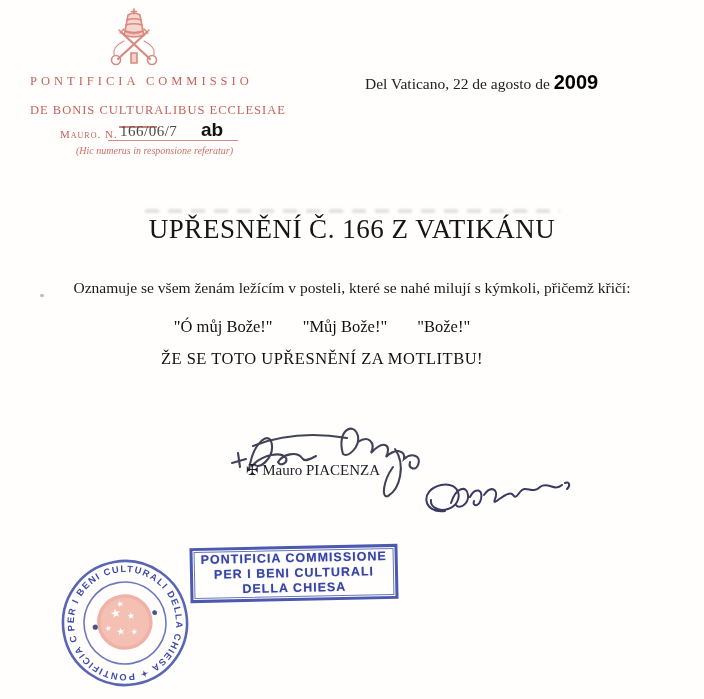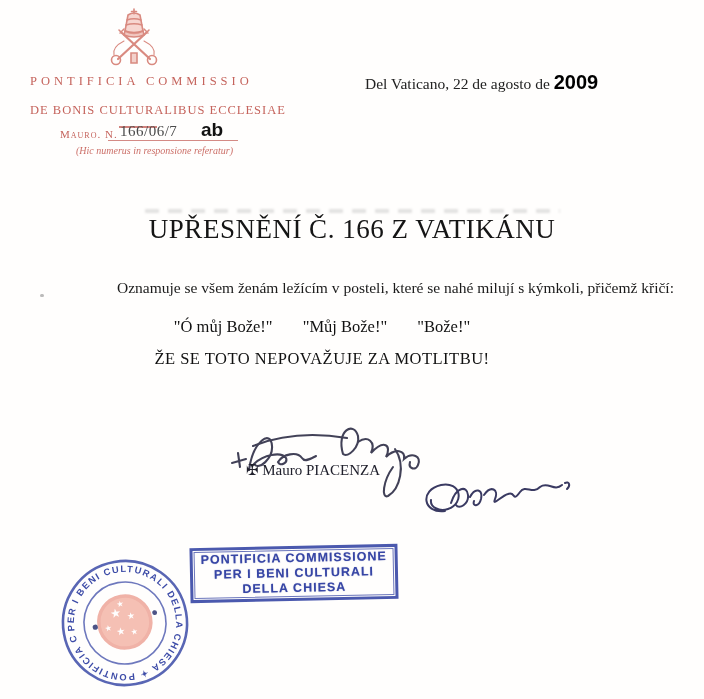--- a/index.html
+++ b/index.html
@@ -25,21 +25,21 @@
   .dateline{left:365px;top:71px;width:300px;font-size:15.5px;color:#222;white-space:nowrap;}
   .dateline .typed{font-family:"Liberation Sans",sans-serif;font-weight:bold;font-size:20px;color:#000;}
 
   
   .artifact-line{left:145px;top:209px;width:415px;height:4px;opacity:.16;
     background:repeating-linear-gradient(90deg,#555 0 14px,transparent 14px 23px);filter:blur(1px);}
   .stray-dot{left:40px;top:294px;width:4px;height:3px;background:#777;opacity:.5;border-radius:2px;}
 
   
   .doc-title{left:0;top:214px;width:704px;text-align:center;font-size:27px;letter-spacing:.5px;color:#151515;}
-  .doc-paragraph{left:30px;top:279px;width:644px;text-align:right;font-size:15.5px;color:#1a1a1a;}
+  .doc-paragraph{left:30px;top:279px;width:644px;text-align:center;font-size:15.5px;color:#1a1a1a;}
   .doc-quotes{left:0;top:317px;width:644px;text-align:center;font-size:16.5px;color:#111;}
   .doc-quotes span{margin:0 13px;white-space:nowrap;}
   .doc-conclusion{left:0;top:349px;width:644px;text-align:center;font-size:16.5px;letter-spacing:.5px;color:#111;}
 
   
   .sig-svg{pointer-events:none;}
   .sig1-block{left:233px;top:461px;width:160px;text-align:center;}
   .sig2-block{left:420px;top:515px;width:160px;text-align:center;}
   .sig-name{font-size:15px;color:#20202c;white-space:nowrap;}
   .sig2-block .sig-name{font-size:11.5px;}
@@ -102,21 +102,21 @@
   <div class="abs artifact-line"></div>
   <div class="abs stray-dot"></div>
 
   <div class="abs doc-title">UPŘESNĚNÍ Č. 166 Z VATIKÁNU</div>
   <div class="abs doc-paragraph">Oznamuje se všem ženám ležícím v posteli, které se nahé milují s kýmkoli, přičemž křičí:</div>
   <div class="abs doc-quotes">
     <span>"Ó můj Bože!"</span>
     <span>"Můj Bože!"</span>
     <span>"Bože!"</span>
   </div>
-  <div class="abs doc-conclusion">ŽE SE TOTO NEPOVAŽUJE ZA MOTLITBU!</div>
+  <div class="abs doc-conclusion">ŽE SE TOTO UPŘESNĚNÍ ZA MOTLITBU!</div>
 
   <svg class="abs sig-svg" style="left:225px;top:413px;" width="205" height="86" viewBox="0 0 205 86">
     <g stroke="#32324a" fill="none" stroke-width="2.1" stroke-linecap="round" opacity=".92">
       <path d="M7,50 l14,-4 M13,40 l2,14"></path>
       <path d="M24,57 C28,28 46,16 47,33 C48,45 34,58 29,51 C38,42 56,38 61,45 C63,50 55,54 53,49 C58,41 72,38 77,45 C80,50 87,45 91,43"></path>
       <path d="M28,33 C58,21 92,20 122,25"></path>
       <path d="M118,41 C111,17 129,8 133,23 C135,34 123,45 118,41"></path>
       <path d="M133,29 C143,22 151,29 146,40 C159,26 167,32 161,44 C170,35 181,37 179,46 C187,39 197,43 193,52 C191,58 183,56 185,49"></path>
       <path d="M170,36 C181,52 175,76 163,83 C156,86 158,68 168,54"></path>
     </g>

